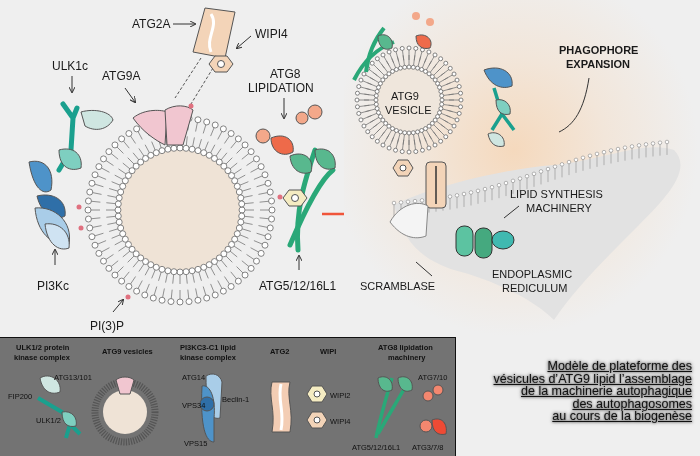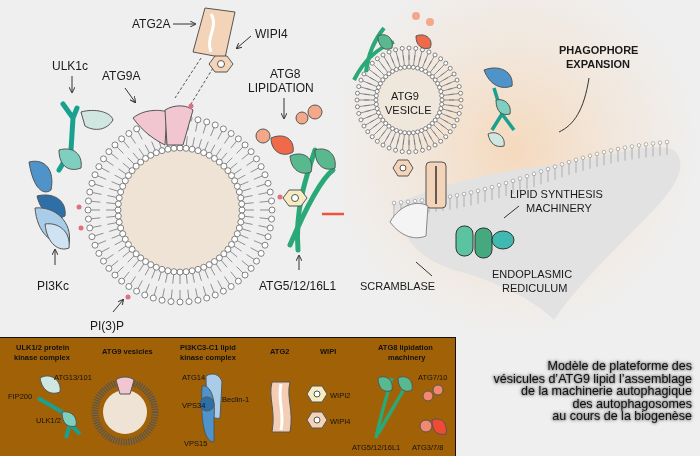--- a/index.html
+++ b/index.html
@@ -1,26 +1,26 @@
 <!DOCTYPE html>
 <html><head>
 <meta charset="utf-8">
 <style>
   html,body{margin:0;padding:0;}
   body{width:700px;height:456px;position:relative;overflow:hidden;background:#efefef;font-family:"Liberation Sans",sans-serif;}
   .panel{position:absolute;box-sizing:border-box;}
   #left-panel{left:0;top:0;width:344px;height:408px;background:#efefef;border-right:1.5px solid #111;margin-left:15px;}
   #right-panel{left:344px;top:0;width:356px;height:338px;background:radial-gradient(ellipse at 170px 150px,#f5d9bd 0%,#f2e6da 35%,#efefef 70%);}
-  #legend-panel{left:0;top:337px;width:456px;height:119px;background:#a16207;border:1.5px solid #111;border-left:none;border-bottom:none;}
+  #legend-panel{left:0;top:337px;width:456px;height:119px;background:#737373;border:1.5px solid #111;border-left:none;border-bottom:none;}
   svg{position:absolute;left:0;top:0;}
   .lbl{font-family:"Liberation Sans",sans-serif;fill:#1a1a1a;}
   .lg-title{font-family:"Liberation Sans",sans-serif;font-weight:bold;font-size:7.5px;fill:#111;}
   .lg-lbl{font-family:"Liberation Sans",sans-serif;font-size:7.5px;fill:#111;}
   #caption{position:absolute;right:8px;top:360px;width:240px;text-align:right;font-size:12.5px;line-height:12.5px;color:#111;
-    text-shadow:0 0 2px #777,0 0 3px #888,0 0 4px #999;}
+    text-shadow:0 0 2px #777,0 0 3px #888,0 0 4px #999;text-decoration:underline;}
   #caption span{display:block;}
 </style>
 </head>
 <body>
 
 <div class="panel" id="left-panel">
   <svg width="344" height="338">
     <defs>
       <marker id="ah" markerWidth="6" markerHeight="6" refX="5" refY="3" orient="auto">
         <path d="M0,0 L6,3 L0,6" fill="none" stroke="#333" stroke-width="1"></path>

